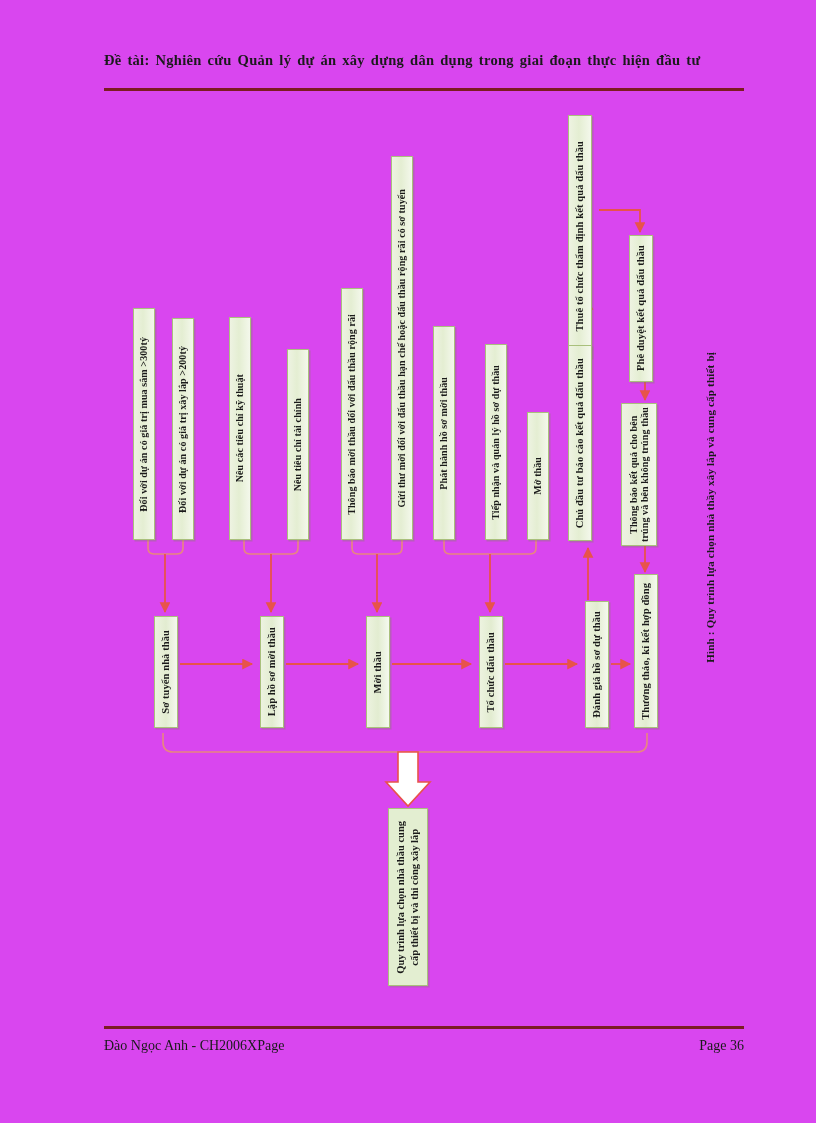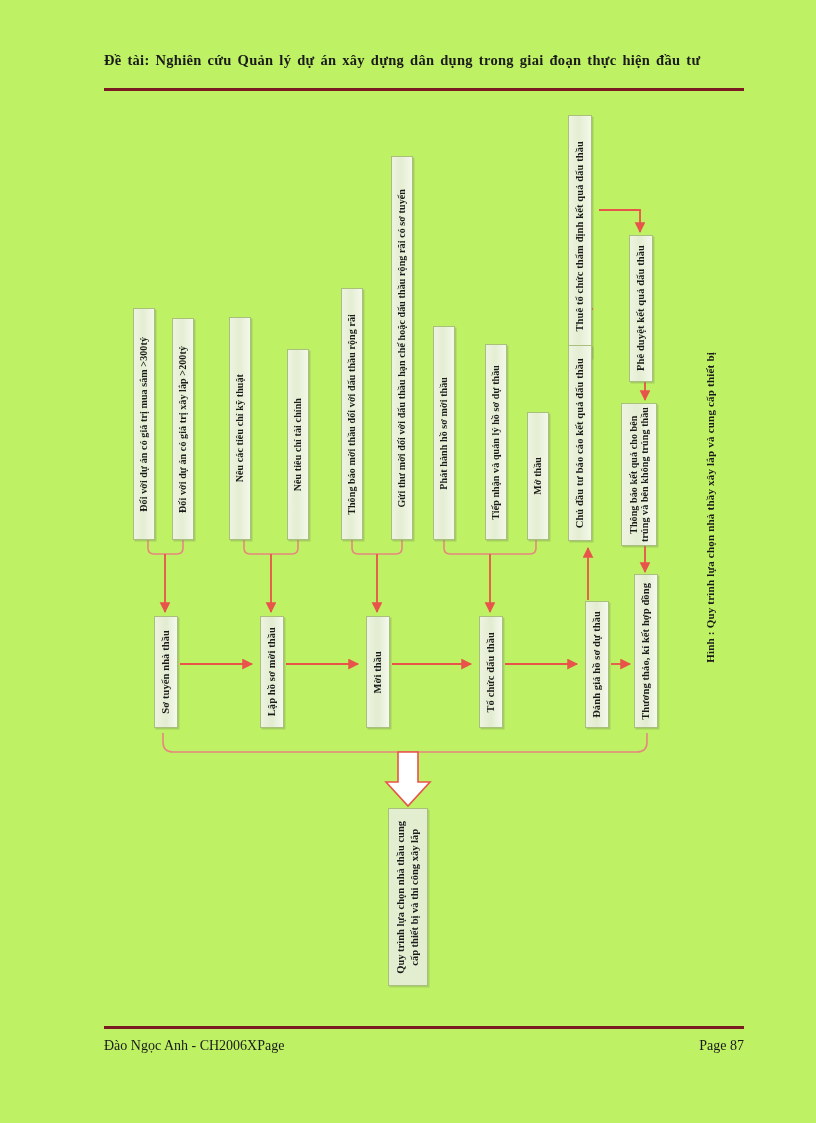--- a/index.html
+++ b/index.html
@@ -7,21 +7,21 @@
     padding: 0;
     background: #ffffff;
   }
   body {
     font-family: "Liberation Serif", serif;
   }
   .page {
     position: relative;
     width: 816px;
     height: 1123px;
-    background: #bef264;
+    background: #d946ef;
     overflow: hidden;
   }
 
   
   .header-title {
     position: absolute;
     left: 104px;
     top: 52px;
     width: 640px;
     font-family: "Liberation Serif", serif;
@@ -291,15 +291,15 @@
       <span class="vtext">Quy trình lựa chọn nhà thầu cung
 cấp thiết bị và thi công xây lắp</span>
     </div>
 
     <div class="caption" style="left:704px; top:352px;">Hình : Quy trình lựa chọn nhà thầy xây lắp và cung cấp thiết bị</div>
 
   </div>
 
   <div class="footer-rule"></div>
   <div class="footer-left">Đào Ngọc Anh - CH2006XPage</div>
-  <div class="footer-right">Page 87</div>
+  <div class="footer-right">Page 36</div>
 
 </div>
 
 </body></html>

